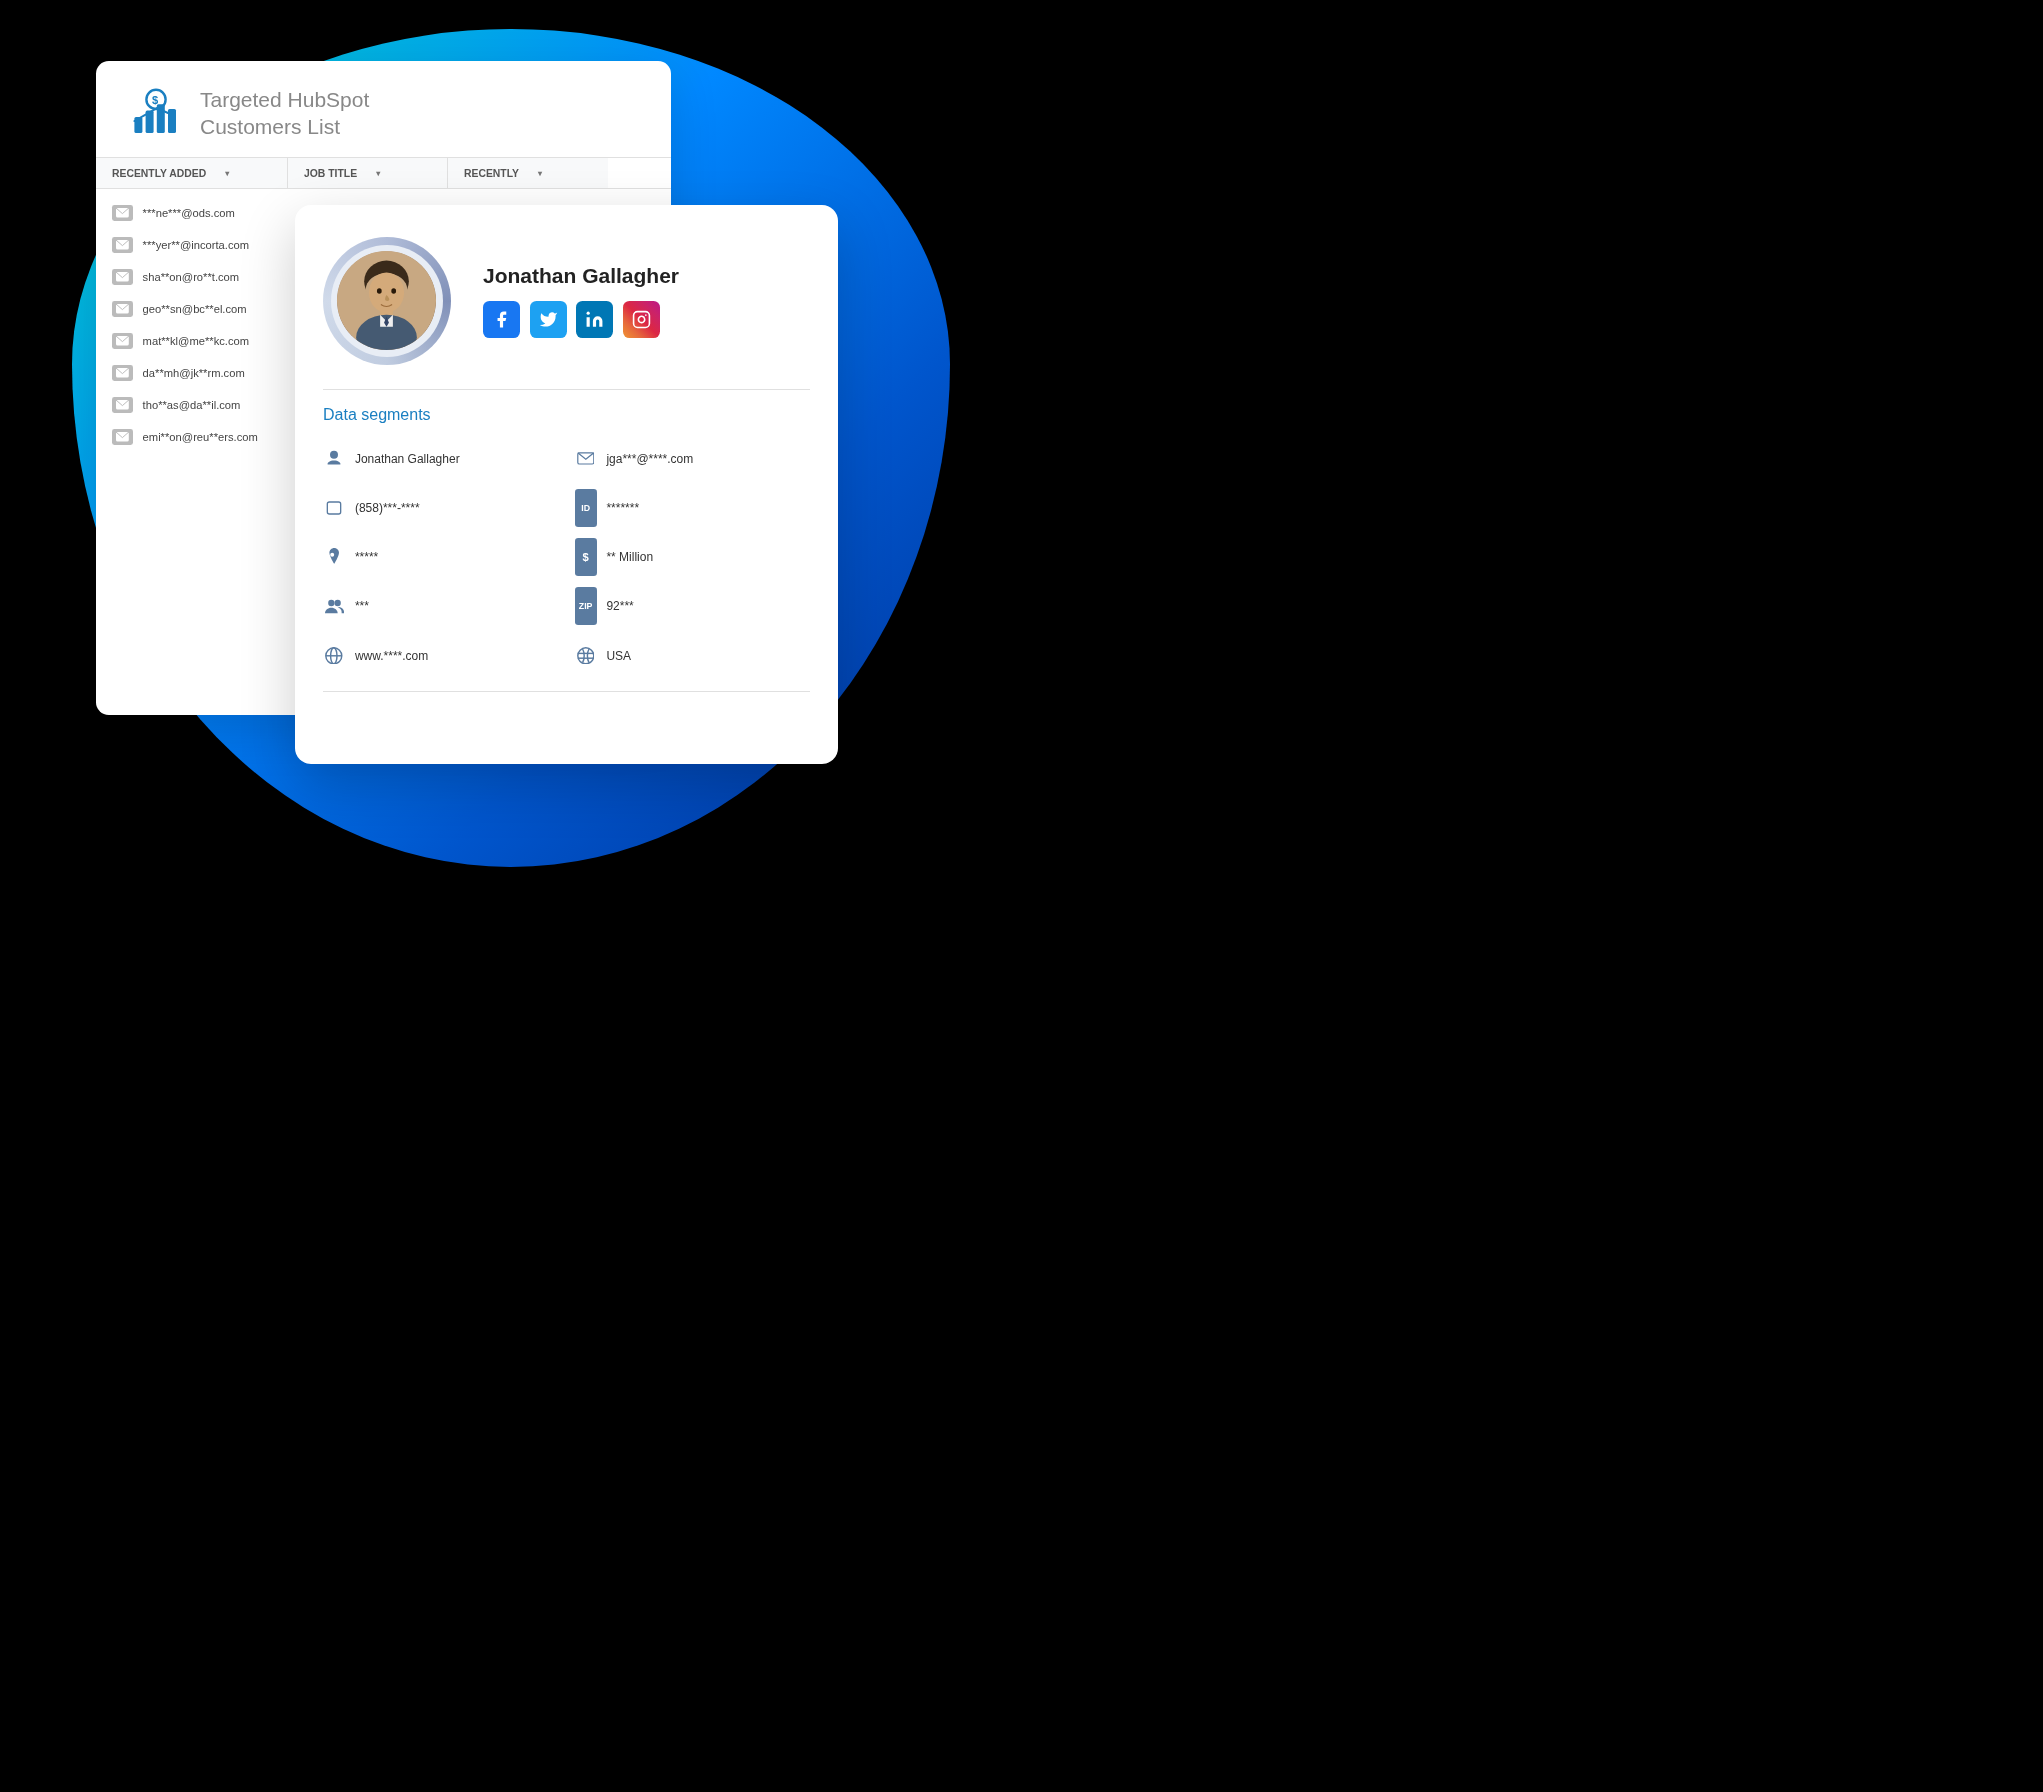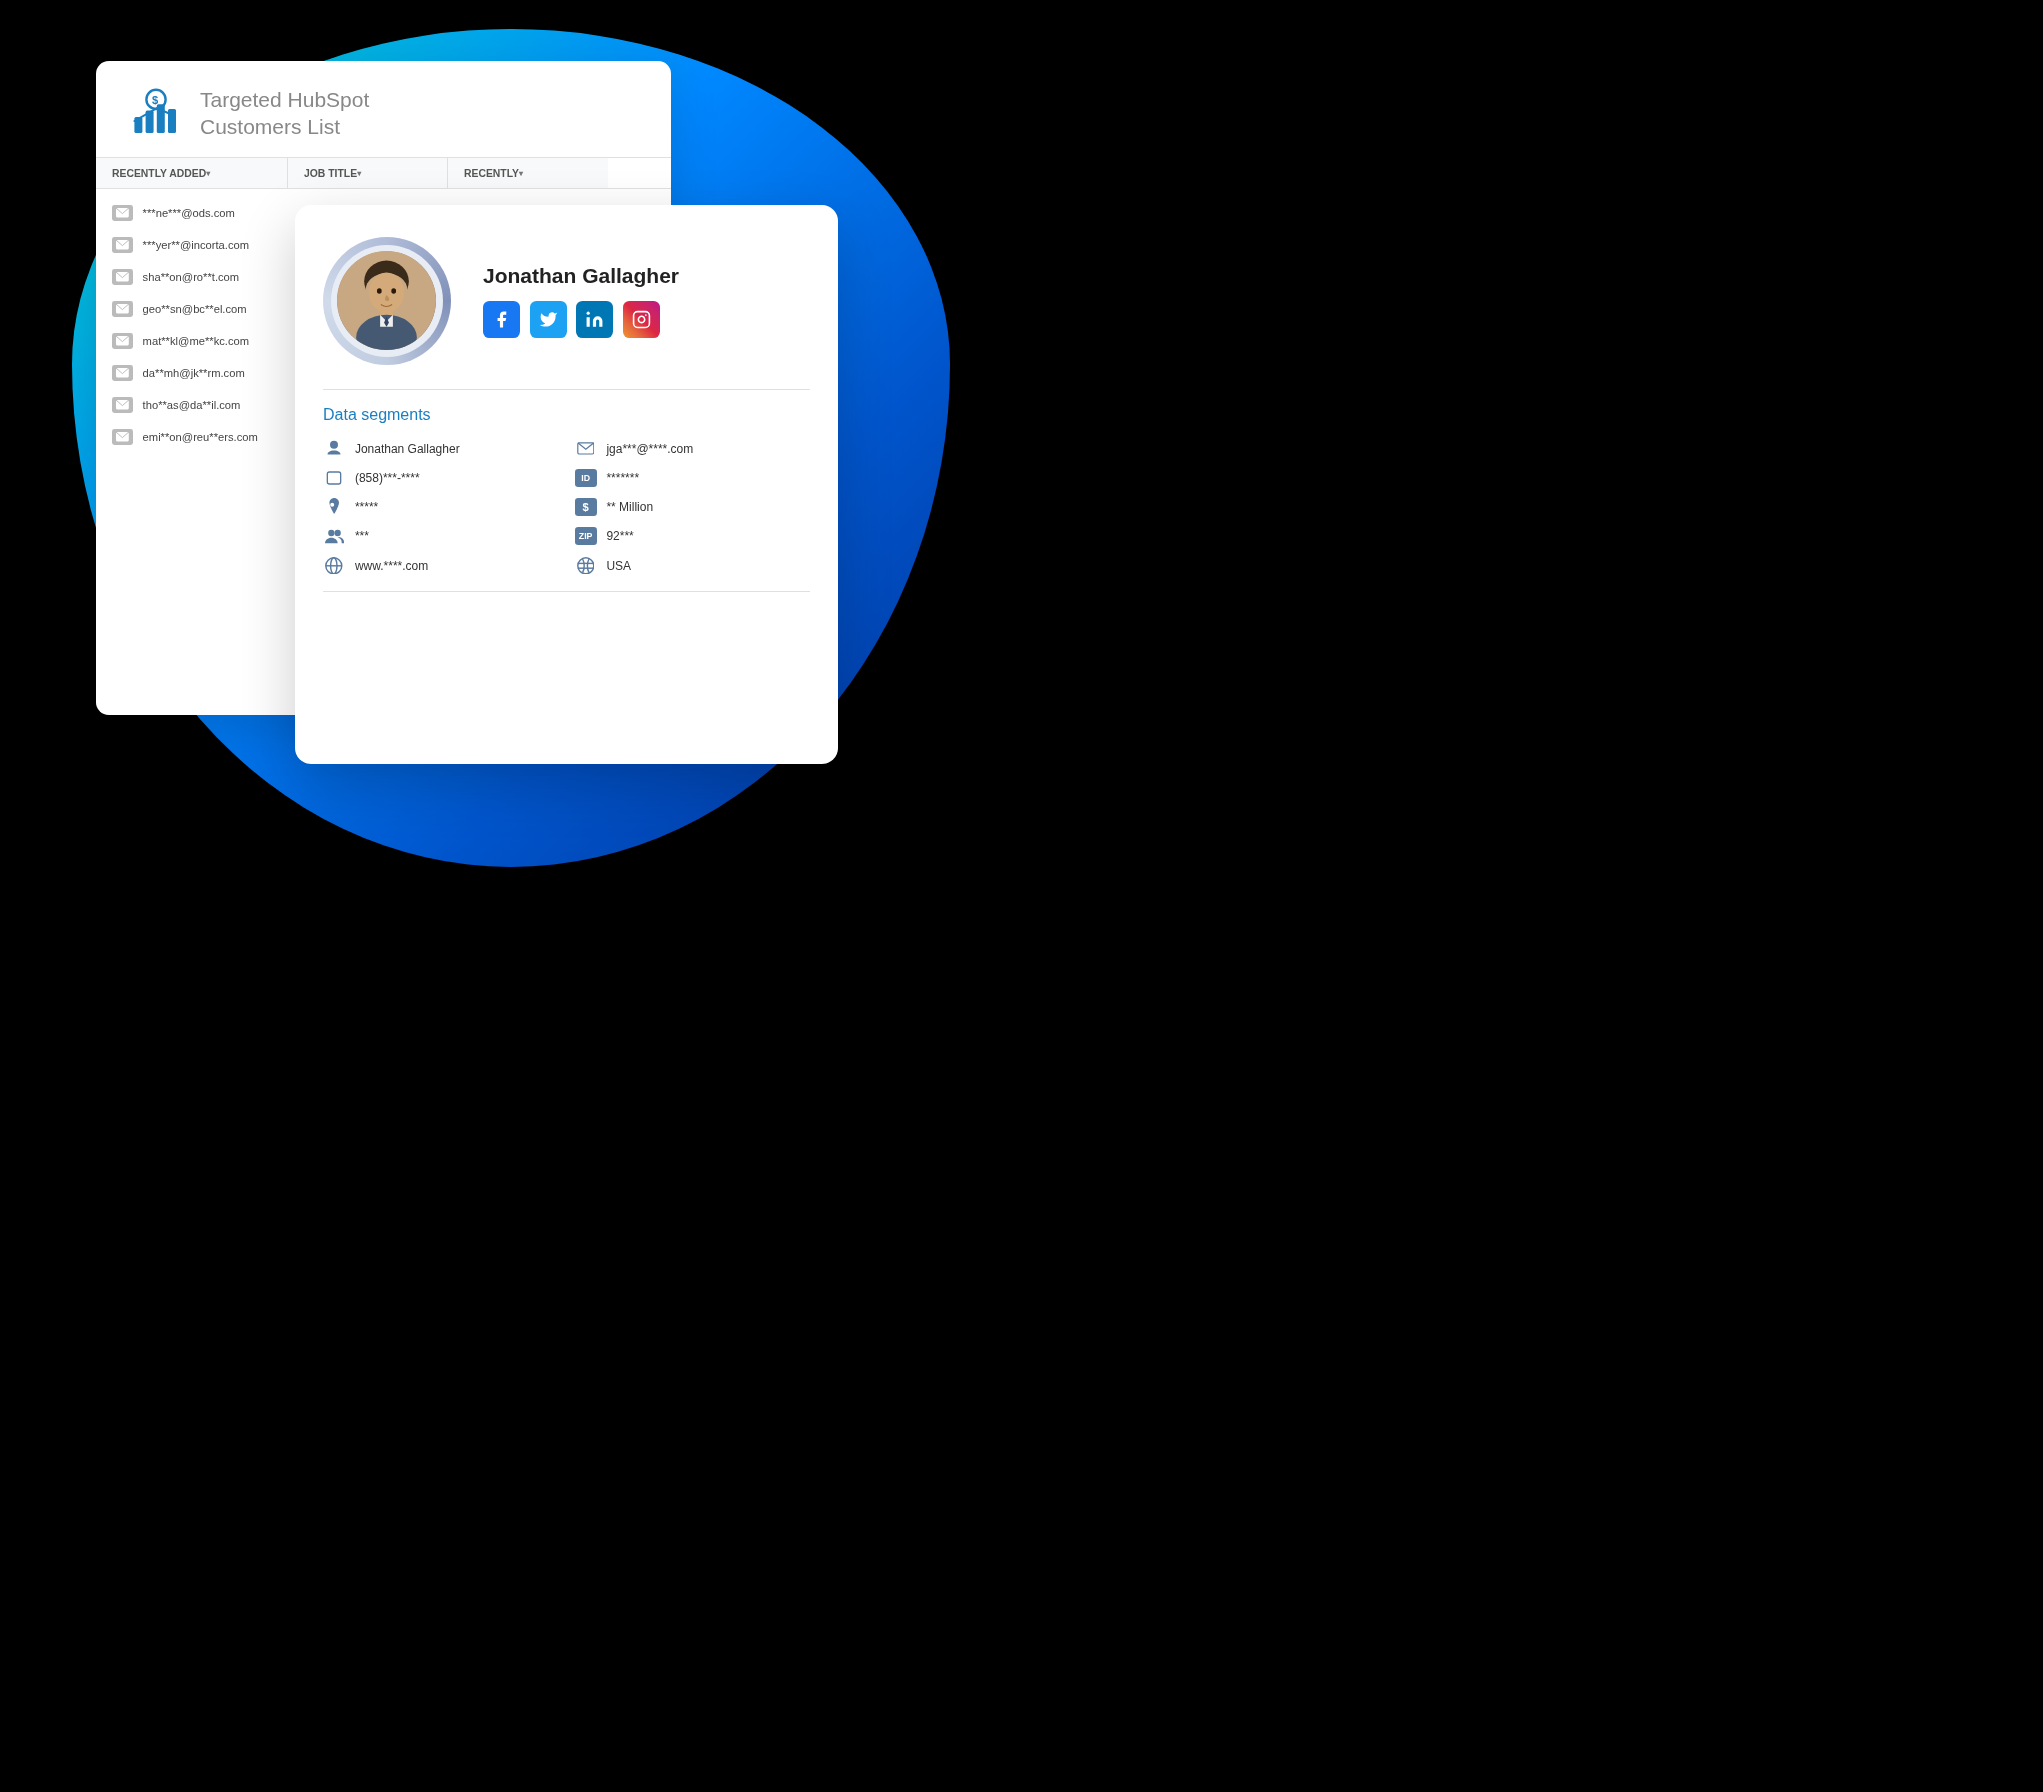--- a/index.html
+++ b/index.html
@@ -70,21 +70,21 @@
       border-bottom: 0.8px solid #e0e0e0;
     }
 
     .col-header {
       padding: 9.6px 16px;
       font-size: 10.4px;
       font-weight: 600;
       color: #555;
       display: flex;
       align-items: center;
-      gap: 0;
+      gap: 19px;
       background: #f8f9fa;
     }
 
     .col-recently { flex: 0 0 192px; border-right: 0.8px solid #e0e0e0; }
     .col-jobtitle { flex: 0 0 160px; border-right: 0.8px solid #e0e0e0; }
     .col-company  { flex: 0 0 160px; }
 
     .chevron-icon {
       font-size: 8px;
       color: #777;
@@ -218,21 +218,21 @@
     .data-item {
       display: flex;
       align-items: center;
       gap: 9.6px;
       font-size: 12px;
       color: #333;
     }
 
     .data-icon {
       width: 22.3px;
-      height: 18px;
+      height: 38px;
       display: flex;
       align-items: center;
       justify-content: center;
       font-size: 12.8px;
       color: #5a7ba0;
       flex-shrink: 0;
     }
 
     .data-icon.badge {
       background: #5a7ba0;

